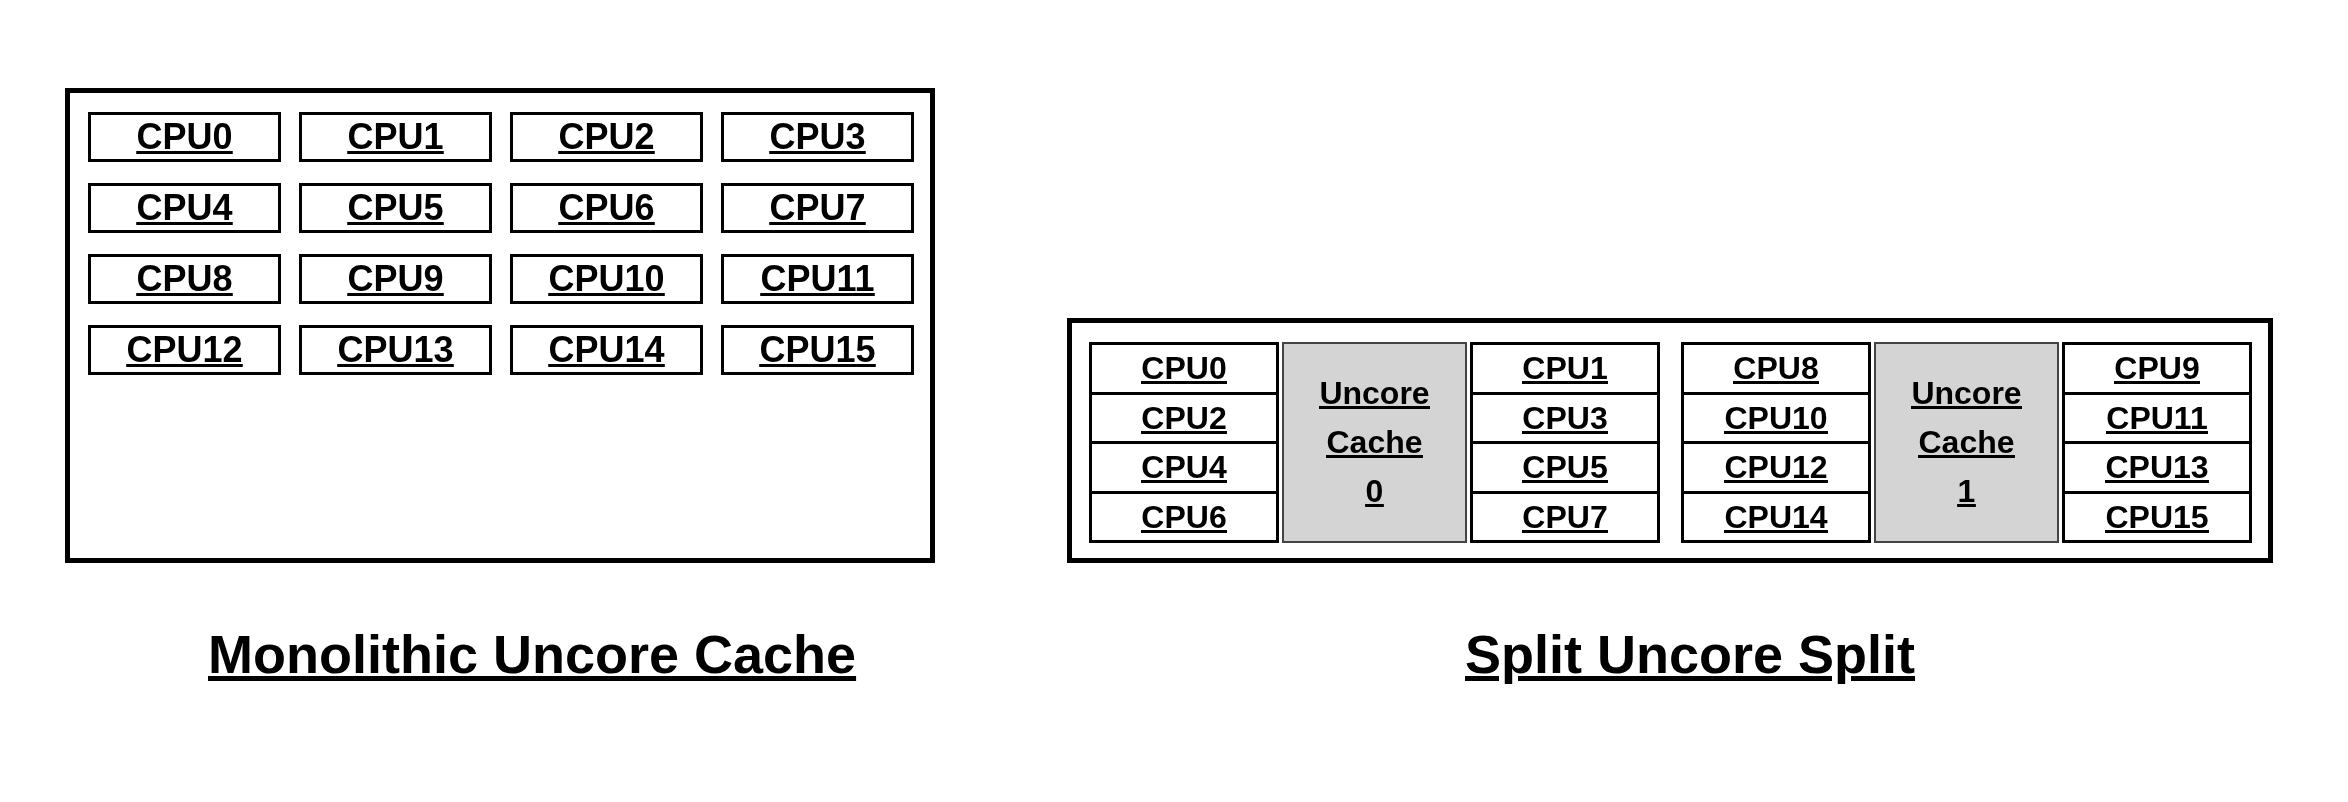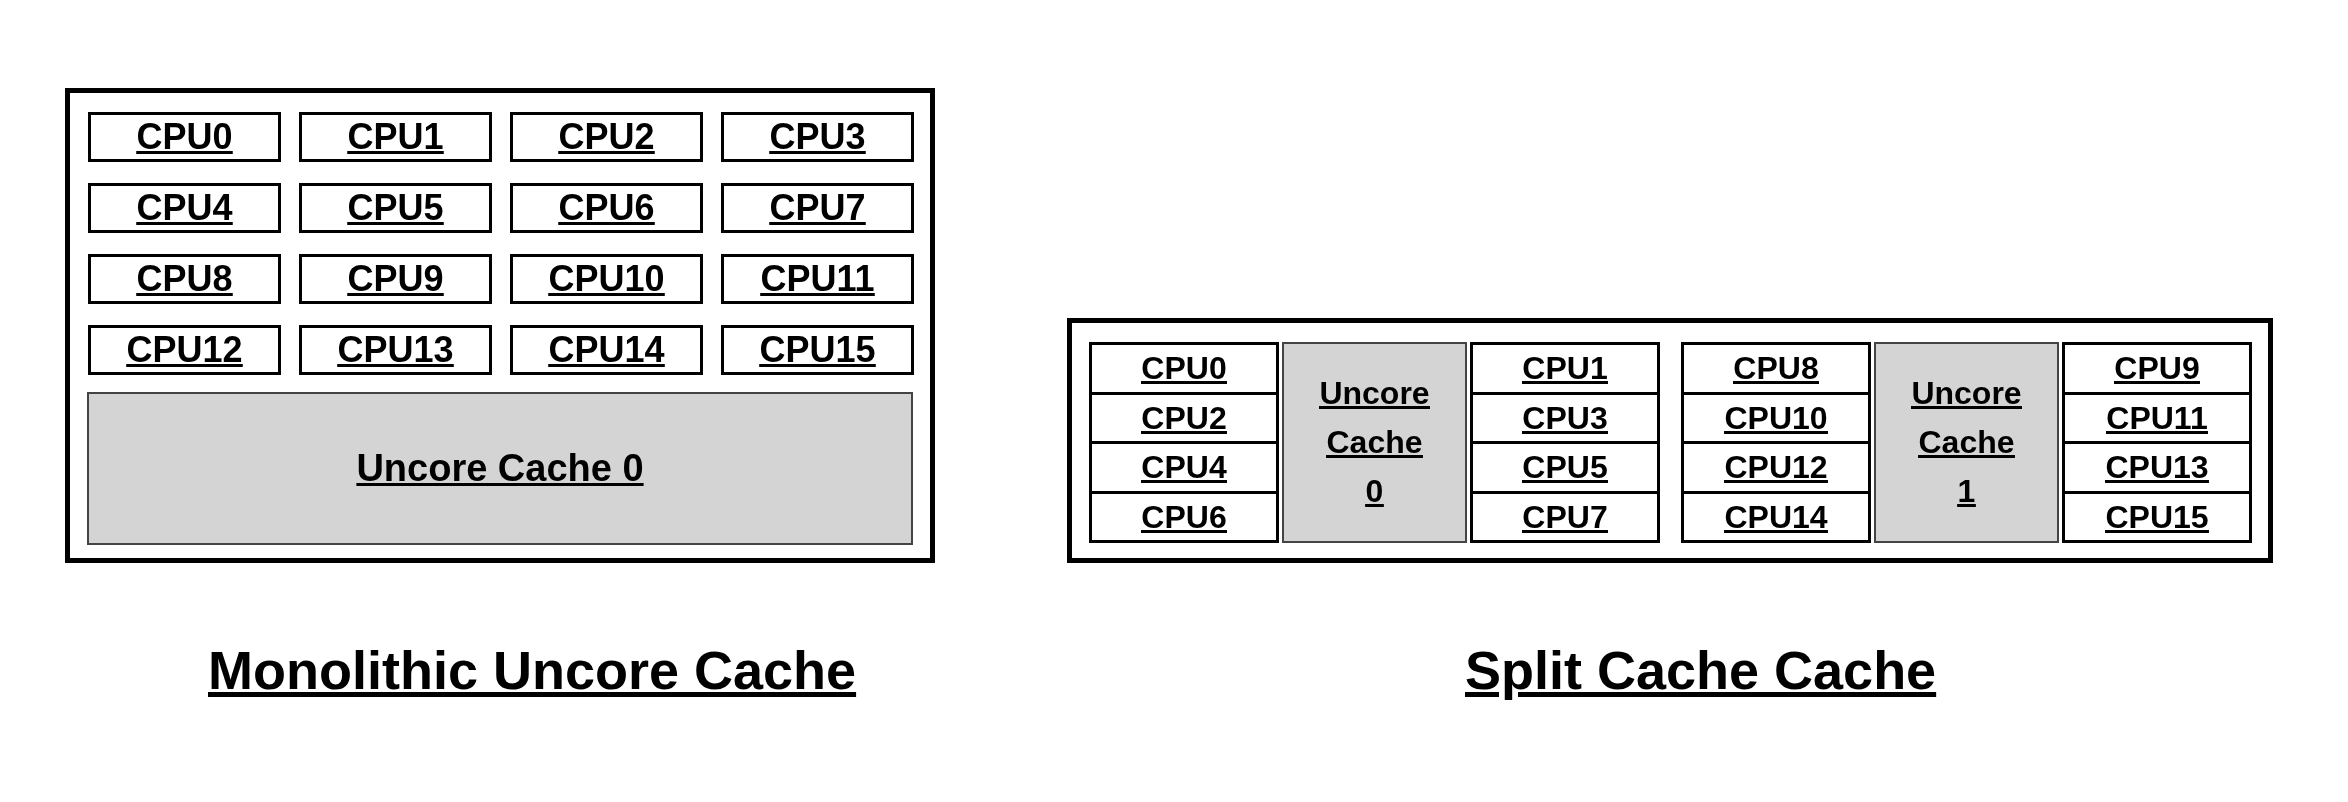--- a/index.html
+++ b/index.html
@@ -68,21 +68,21 @@
     width: 185px; height: 201px; margin: 0 3px;
     background: #d4d4d4; border: 2px solid #444444;
     display: flex; flex-direction: column;
     align-items: center; justify-content: center;
     font-size: 32px; line-height: 49px;
     text-align: center;
   }
 
   
   .caption {
-    position: absolute; top: 638px;
+    position: absolute; top: 622px;
     font-size: 54px; line-height: 64px;
     white-space: nowrap;
   }
   .caption-mono { left: 208px; }
   .caption-split { left: 1465px; }
 </style>
 </head>
 <body>
 
 <div class="mono-outer">
@@ -97,21 +97,20 @@
     <div class="cpu-box">CPU7</div>
     <div class="cpu-box">CPU8</div>
     <div class="cpu-box">CPU9</div>
     <div class="cpu-box">CPU10</div>
     <div class="cpu-box">CPU11</div>
     <div class="cpu-box">CPU12</div>
     <div class="cpu-box">CPU13</div>
     <div class="cpu-box">CPU14</div>
     <div class="cpu-box">CPU15</div>
   </div>
-  <div class="mono-cache">Uncore Cache 0</div>
 </div>
 
 <div class="split-outer">
   <div class="split-content">
 
     <div class="cluster">
       <div class="cpu-col">
         <div class="cpu-cell">CPU0</div>
         <div class="cpu-cell">CPU2</div>
         <div class="cpu-cell">CPU4</div>
@@ -147,13 +146,13 @@
         <div class="cpu-cell">CPU11</div>
         <div class="cpu-cell">CPU13</div>
         <div class="cpu-cell">CPU15</div>
       </div>
     </div>
 
   </div>
 </div>
 
 <div class="caption caption-mono">Monolithic Uncore Cache</div>
-<div class="caption caption-split">Split Cache Cache</div>
+<div class="caption caption-split">Split Uncore Split</div>
 
 </body></html>

